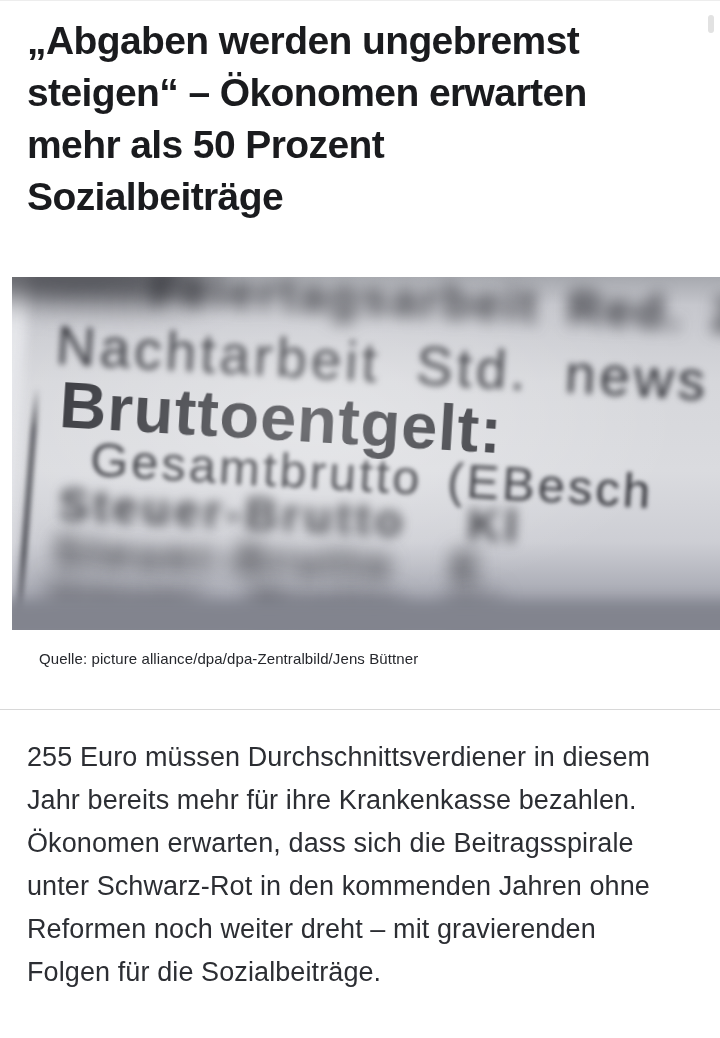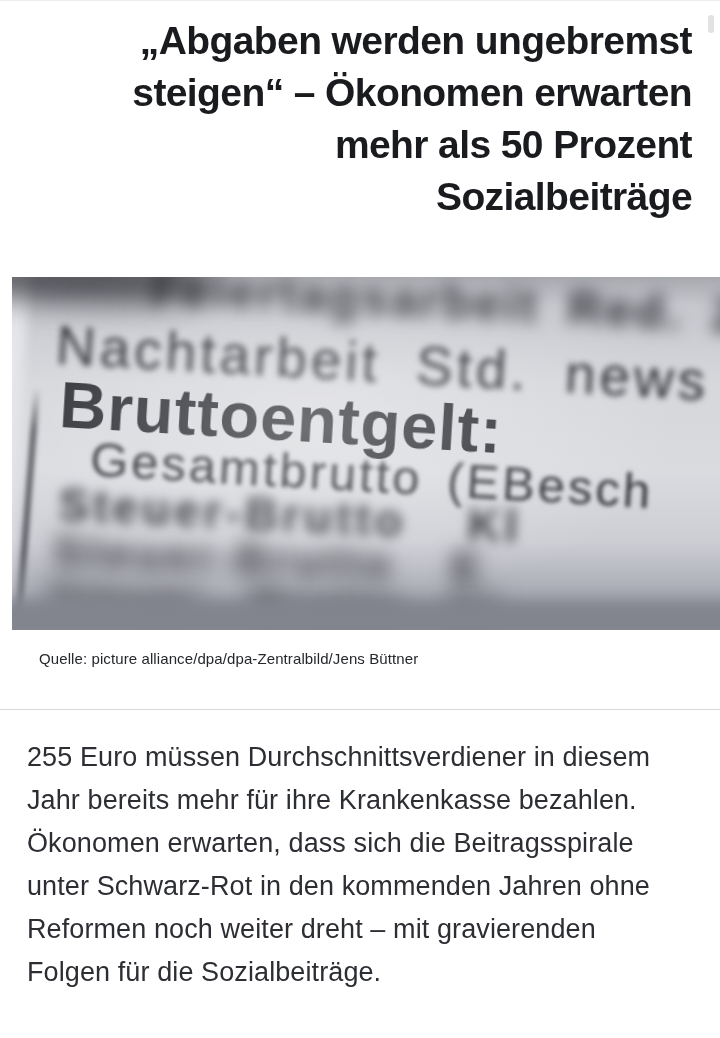--- a/index.html
+++ b/index.html
@@ -13,21 +13,20 @@
   
   .scrollbar-track{position:absolute;top:0;right:0;width:14px;height:1038px;z-index:50;}
   .scrollbar-thumb{position:absolute;top:0;right:6px;width:6px;height:18px;border-radius:3px;background:#e2e2e2;}
 
   
   h1.headline{
     margin:14px 28px 0 27px;
     font-size:39px;line-height:52px;font-weight:700;
     letter-spacing:-0.6px;color:var(--color-headline,#1a1b1e);
     white-space:pre-line;
-    text-align:right;
   }
 
   
   .meta{
     margin:40px 28px 0 27px;height:24px;line-height:24px;
     font-size:19px;color:var(--color-meta-text,#3a3d43);letter-spacing:0.2px;
   }
   .meta .sep{display:inline-block;margin:0 12px;color:var(--color-meta-text,#3a3d43);}
 
   

